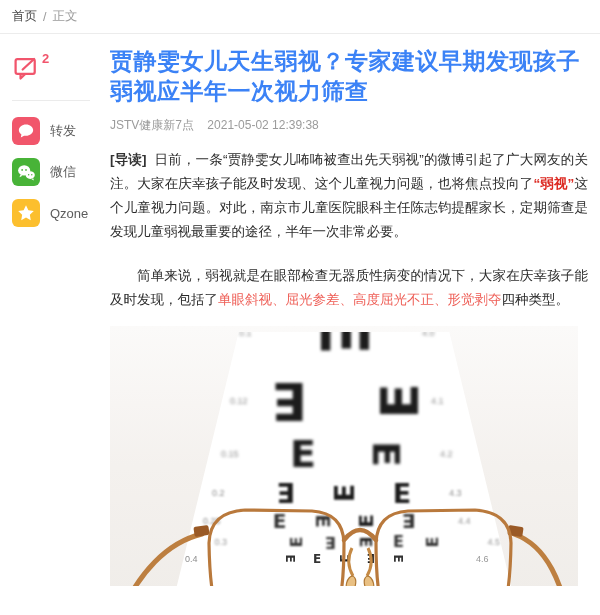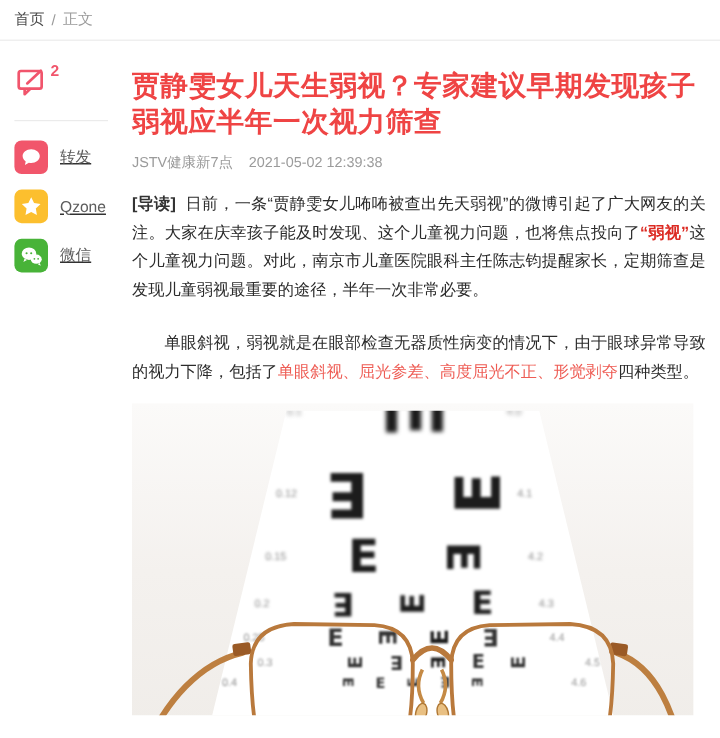--- a/index.html
+++ b/index.html
@@ -14,30 +14,30 @@
   .crumbs { margin-left:12px; font-size:12.5px; color:#999; display:flex; gap:6px; align-items:center; }
   .crumbs .home { color:#4a4a4a; text-decoration:none; cursor:pointer; }
   .crumbs .cur { color:#9b9b9b; }
 
   
   .share-bar { position:absolute; left:12px; top:54px; width:86px; }
   .comment-entry { position:relative; width:34px; height:32px; cursor:pointer; }
   .comment-entry svg { width:27px; height:27px; }
   .comment-count { position:absolute; left:30px; top:-3px; font-size:13px; font-weight:700; }
   .side-divider { width:78px; height:1px; background:#ebebeb; margin:14px 0 16px 0; }
-  .share-item { display:flex; align-items:center; margin-bottom:13px; cursor:pointer;text-decoration:underline; }
+  .share-item { display:flex; align-items:center; margin-bottom:13px; cursor:pointer; }
   .sq { width:28px; height:28px; border-radius:6px; display:flex; align-items:center;
     justify-content:center; flex:0 0 28px; }
   .sq svg { width:22px; height:22px; }
   .share-label { margin-left:10px; font-size:13px; color:#5c5c5c; }
 
   
   .article { position:absolute; left:110px; top:40px; width:478px; }
-  .article-title { font-size:23px; line-height:30px; color:#ef4444; font-weight:700;
-    margin-top:16px; letter-spacing:0.5px; }
+  .article-title { font-size:23px; line-height:30px; color:#3b82f6; font-weight:700;
+    margin-top:6px; letter-spacing:0.5px; }
   .article-meta { margin-top:11px; font-size:12px; color:#9b9b9b; }
   .article-meta .src { margin-right:10px; }
   .lead { margin-top:14px; font-size:13.5px; line-height:24px; color:#2b2b2b; text-align:justify; }
   .lead-tag { font-weight:700; color:#333; margin-right:4px; }
   .kw { font-weight:700; }
   .section-heading { margin-top:36px; text-align:center; font-size:15px; font-weight:700; color:#222; }
   .body-p { margin-top:20px; font-size:13.5px; line-height:24px; color:#2b2b2b;
     text-align:justify; text-indent:2em; }
 
   
@@ -87,61 +87,61 @@
     <span class="sq" style="background-color: rgb(241, 86, 107);">
       <svg viewBox="0 0 24 24">
         <path fill="#fff" d="M12 4.8c-4.3 0-7.8 2.8-7.8 6.2 0 1.9 1.1 3.6 2.8 4.8l-.7 3.3 3.6-2c.7.1 1.4.2 2.1.2 4.3 0 7.8-2.8 7.8-6.3S16.3 4.8 12 4.8z"></path>
       </svg>
     </span>
     <span class="share-label">转发</span>
   </div>
 
 
   <div class="share-item">
-    <span class="sq" style="background-color: rgb(252, 191, 46);">
-      <svg viewBox="0 0 24 24">
-        <path fill="#fff" d="M12 3.6l2.6 5.3 5.9.9-4.3 4.2 1 5.8-5.2-2.8-5.2 2.8 1-5.8-4.3-4.2 5.9-.9z"></path>
-      </svg>
-    </span>
-    <span class="share-label">Qzone</span>
-  </div>
-
-  <div class="share-item">
     <span class="sq" style="background-color: rgb(72, 179, 56);">
       <svg viewBox="0 0 24 24">
         <ellipse cx="10" cy="10.3" rx="6.6" ry="5.6" fill="#fff"></ellipse>
         <path d="M6 14.6l-1.1 3.2 3.2-1.7z" fill="#fff"></path>
         <ellipse cx="16.6" cy="15.3" rx="5" ry="4.2" fill="#fff"></ellipse>
         <path d="M19.8 18.7l.9 2.5-2.7-1.4z" fill="#fff"></path>
         <circle cx="7.8" cy="9.8" r=".95" fill="#48b338"></circle>
         <circle cx="12" cy="9.8" r=".95" fill="#48b338"></circle>
         <circle cx="14.9" cy="14.9" r=".8" fill="#48b338"></circle>
         <circle cx="18.3" cy="14.9" r=".8" fill="#48b338"></circle>
       </svg>
     </span>
     <span class="share-label">微信</span>
   </div>
+
+  <div class="share-item">
+    <span class="sq" style="background-color: rgb(252, 191, 46);">
+      <svg viewBox="0 0 24 24">
+        <path fill="#fff" d="M12 3.6l2.6 5.3 5.9.9-4.3 4.2 1 5.8-5.2-2.8-5.2 2.8 1-5.8-4.3-4.2 5.9-.9z"></path>
+      </svg>
+    </span>
+    <span class="share-label">Qzone</span>
+  </div>
 </div>
 
 <div class="article">
   <h1 class="article-title">贾静雯女儿天生弱视？专家建议早期发现孩子弱视应半年一次视力筛查</h1>
 
   <div class="article-meta">
     <span class="src">JSTV健康新7点</span>
     <span>2021-05-02 12:39:38</span>
   </div>
 
   <p class="lead">
     <span class="lead-tag">[导读]</span>
     <span>日前，一条“贾静雯女儿咘咘被查出先天弱视”的微博引起了广大网友的关注。大家在庆幸孩子能及时发现、这个儿童视力问题，也将焦点投向了</span><span class="kw" style="color: rgb(220, 42, 34);">“弱视”</span><span>这个儿童视力问题。对此，南京市儿童医院眼科主任陈志钧提醒家长，定期筛查是发现儿童弱视最重要的途径，半年一次非常必要。</span>
   </p>
 
 
   <p class="body-p">
-    <span>单眼斜视，弱视就是在眼部检查无器质性病变的情况下，由于眼球异常导致的视力下降，包括了</span><span style="color: rgb(238, 92, 84);">单眼斜视、屈光参差、高度屈光不正、形觉剥夺</span><span>四种类型。</span>
+    <span>简单来说，弱视就是在眼部检查无器质性病变的情况下，大家在庆幸孩子能及时发现，包括了</span><span style="color: rgb(238, 92, 84);">单眼斜视、屈光参差、高度屈光不正、形觉剥夺</span><span>四种类型。</span>
   </p>
 
   <figure class="photo-wrap">
     <div class="photo">
       <div class="paper">
         <div class="ec-rows">
             <div class="ec-row" style="filter: blur(1.7px); margin-bottom: 16px; height: 58px;">
               <span class="ec-label" style="left: calc(50% - 105px);">0.1</span>
               <div class="ec-glyphs" style="gap: 87px;">
                 <span class="ec-e" style="width: 52px; height: 58px; font-size: 65px; transform: rotate(90deg);">E</span>

